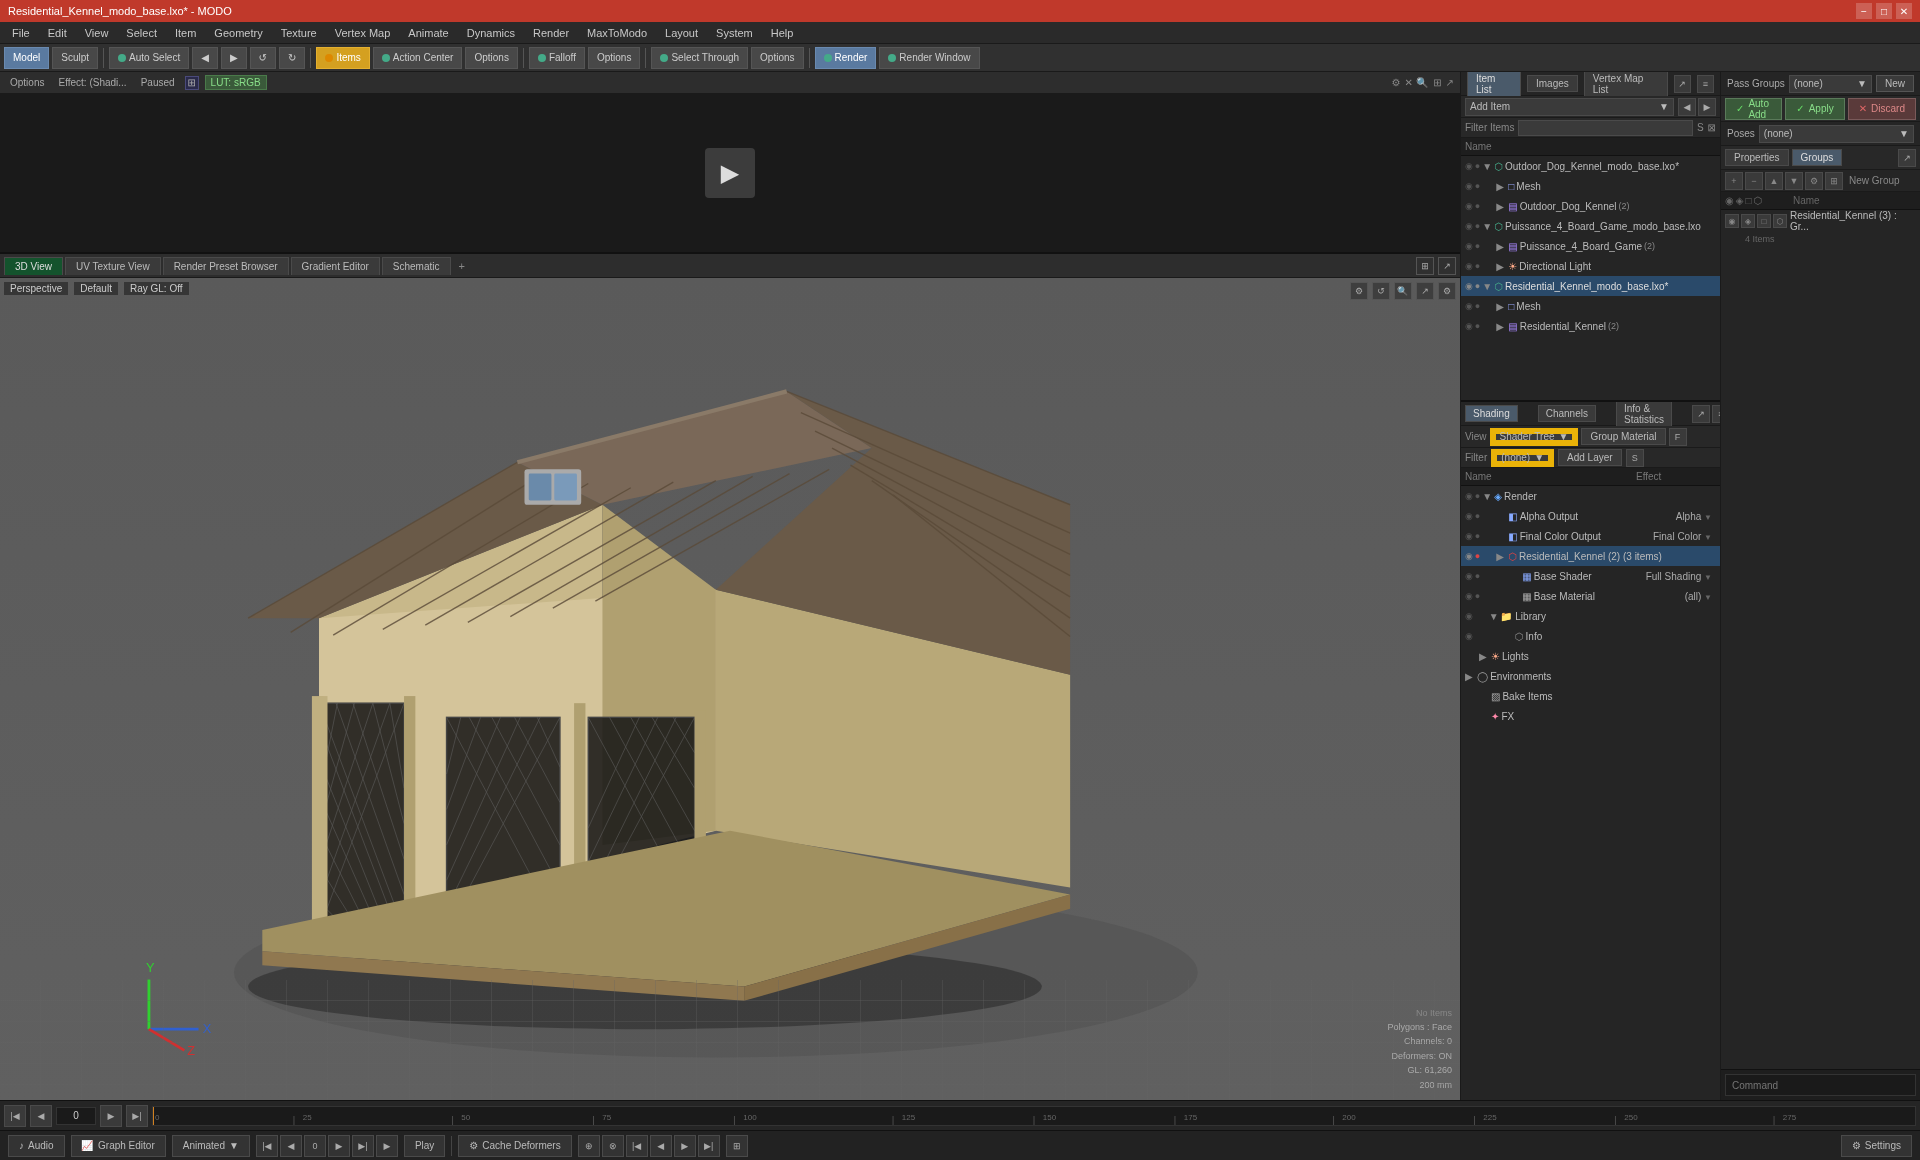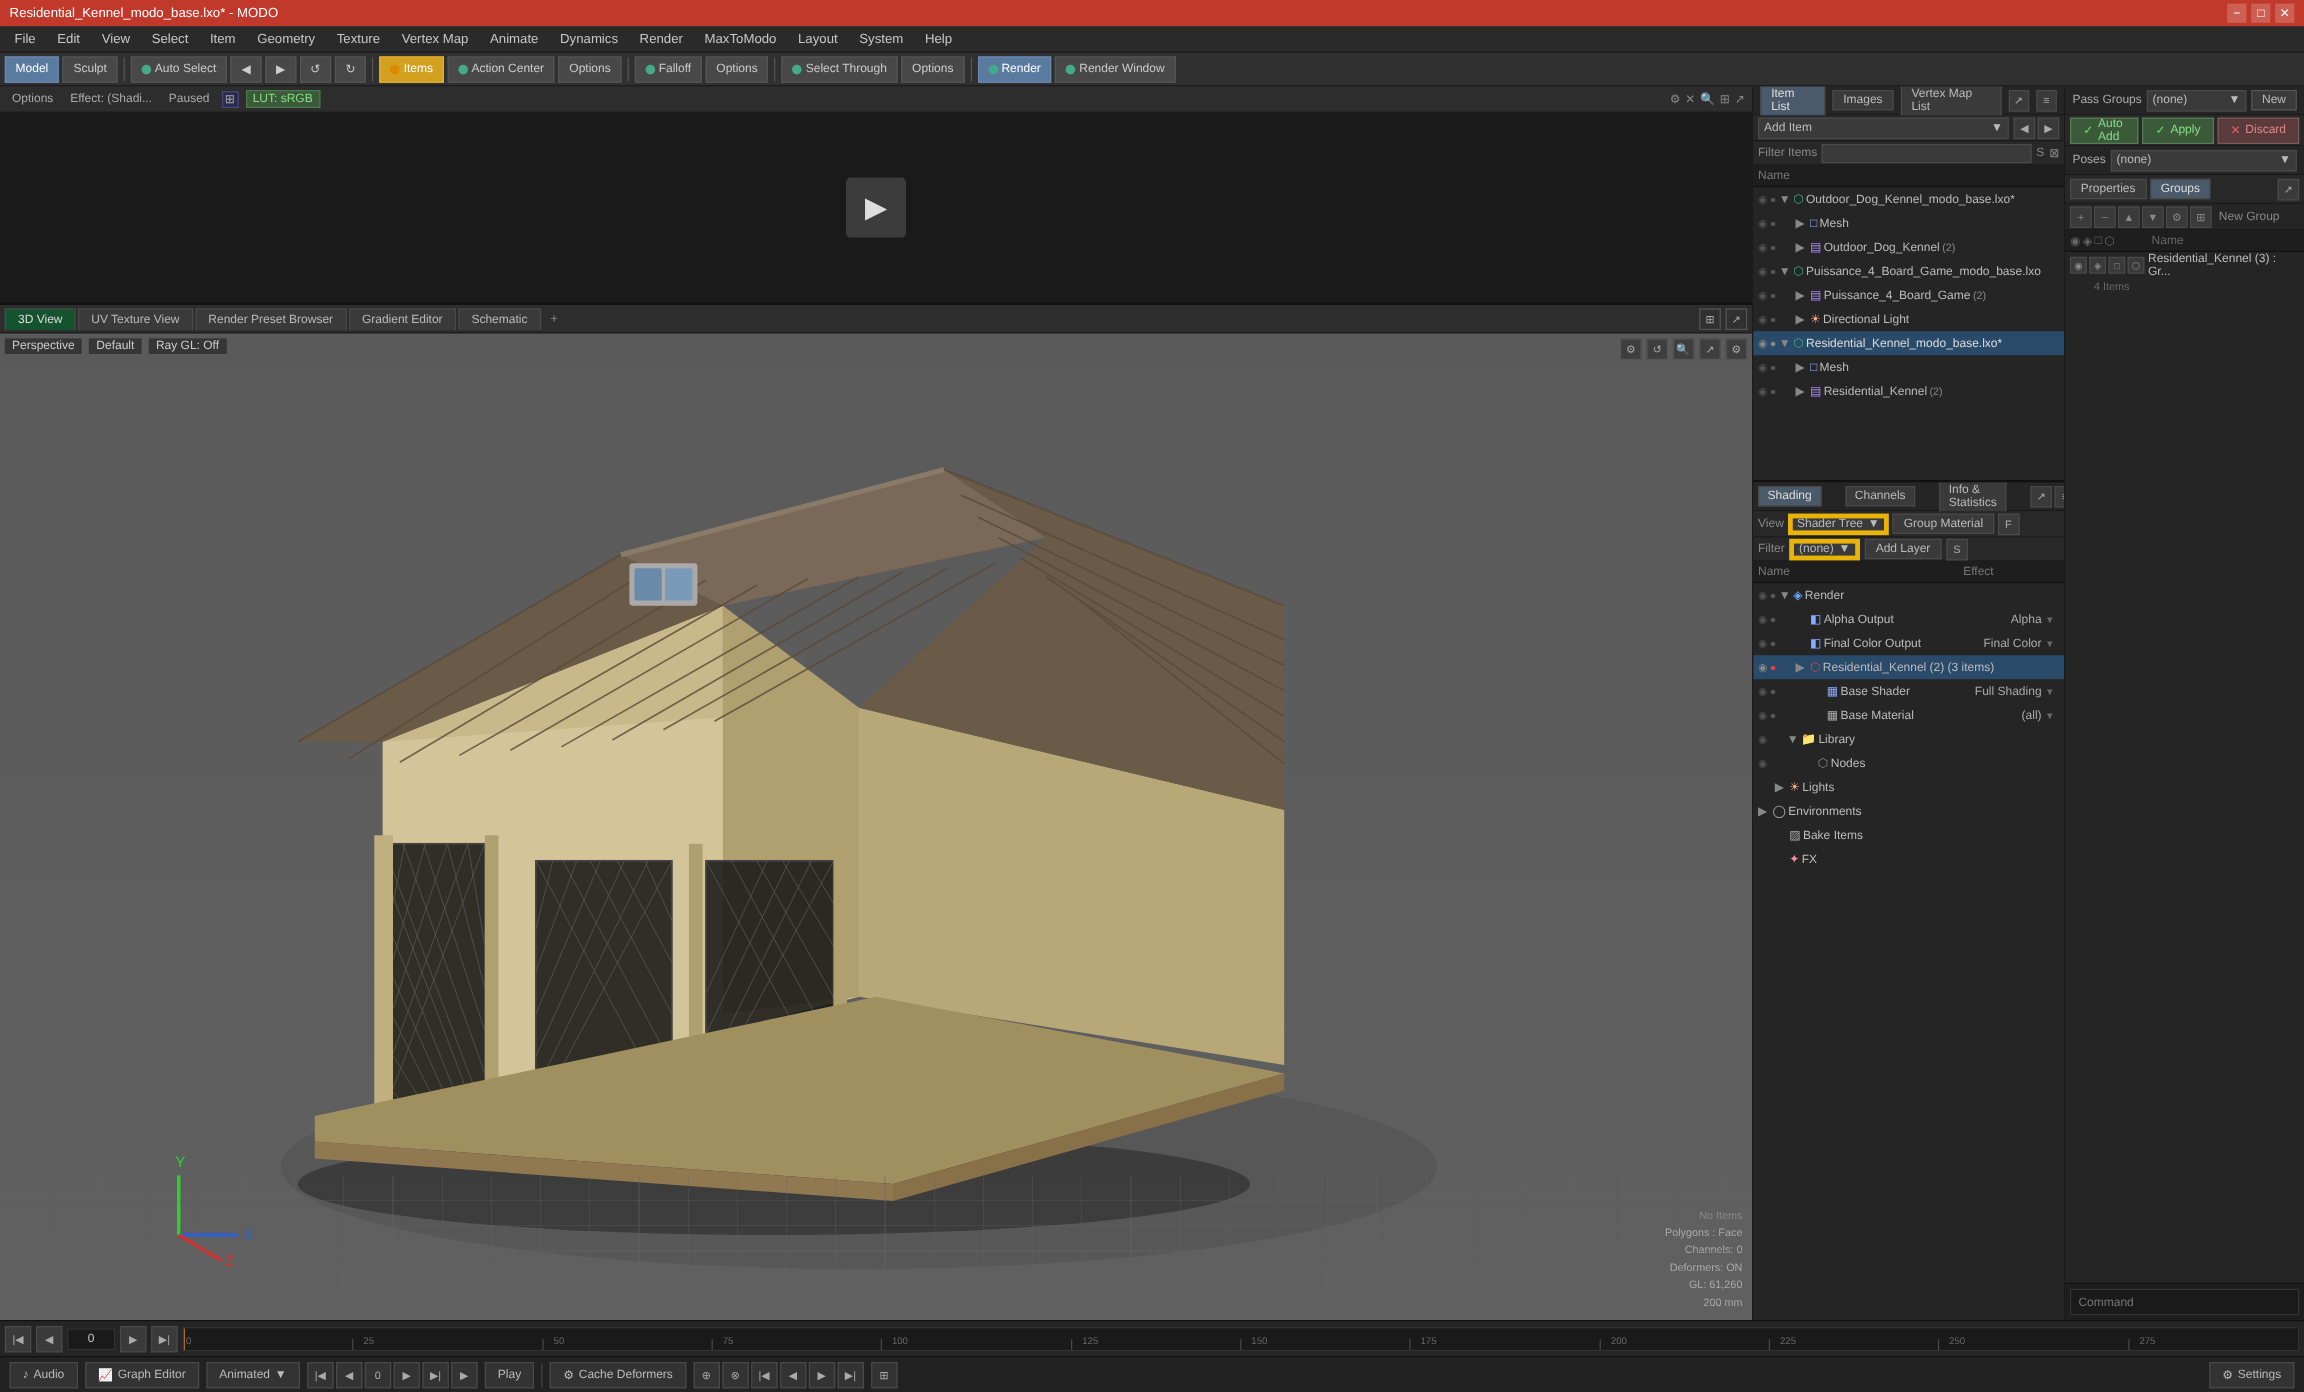--- a/index.html
+++ b/index.html
@@ -367,21 +367,21 @@
       display: flex;
       align-items: center;
       padding: 0 4px;
       gap: 3px;
       border-bottom: 1px solid #1a1a1a;
       font-size: 10px;
     }
     .shading-dropdown {
       height: 18px;
       background: #3a3a3a;
-      border: 4px solid #eab308;
+      border: 6px solid #eab308;
       color: #bbb;
       padding: 0 4px;
       display: flex; align-items: center;
       cursor: pointer;
       font-size: 10px;
     }
     .assign-btn {
       padding: 2px 8px;
       background: #3a3a3a;
       border: 1px solid #4a4a4a;
@@ -1163,21 +1163,21 @@
             <span style="color:#888; font-size:10px;">📁</span>
             <span>Library</span>
           </div>
 
           <div class="shader-row">
             <span style="color:#555; font-size:9px;">◉</span>
             <div class="tree-indent"></div>
             <div class="tree-indent"></div>
             <span class="tree-arrow" style="color:transparent;">▶</span>
             <span style="color:#888; font-size:10px;">⬡</span>
-            <span>Nodes</span>
+            <span>Info</span>
           </div>
 
           <div class="shader-row">
             <div class="tree-indent"></div>
             <span class="tree-arrow">▶</span>
             <span style="color:#fa8; font-size:10px;">☀</span>
             <span>Lights</span>
           </div>
 
           <div class="shader-row">

